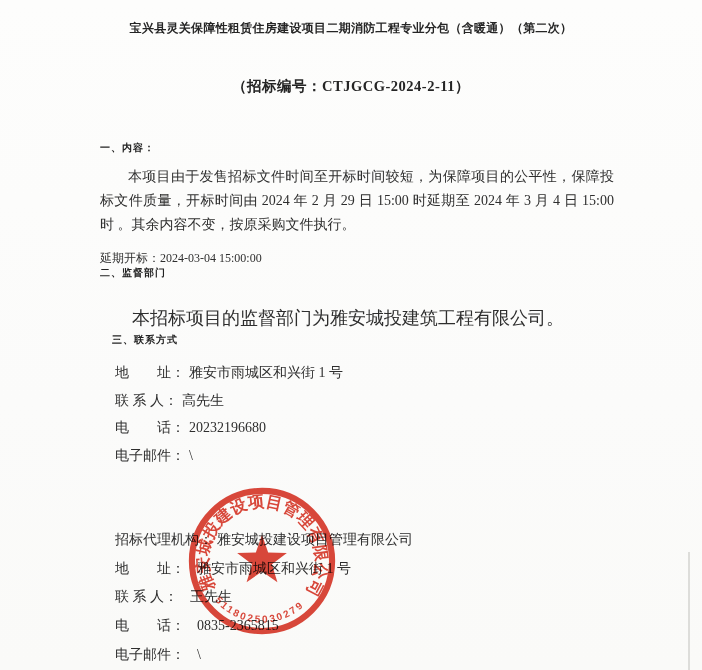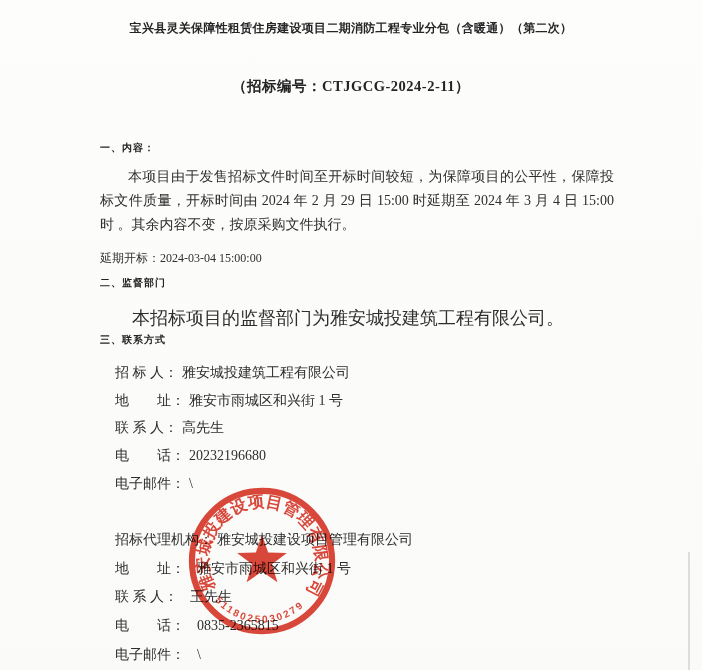--- a/index.html
+++ b/index.html
@@ -38,22 +38,22 @@
     letter-spacing: 0.5px;
     color: #252525;
   }
   .heading {
     font-size: 10px;
     font-weight: bold;
     color: #222222;
     letter-spacing: 1px;
   }
   .h1 { top: 141px; left: 100px; }
-  .h2 { top: 276px; left: 100px; }
-  .h3 { top: 333px; left: 100px; }
+  .h2 { top: 266px; left: 100px; }
+  .h3 { top: 333px; left: 112px; }
 
   .para1 {
     top: 165px; left: 100px; width: 514px;
     font-size: 14px; line-height: 24px;
     text-align: justify;
     text-indent: 28px;
     color: #2e2e2e;
   }
   .postponed {
     top: 250px; left: 100px;
@@ -109,24 +109,20 @@
   <div class="abs para1">本项目由于发售招标文件时间至开标时间较短，为保障项目的公平性，保障投标文件质量，开标时间由 2024 年 2 月 29 日 15:00 时延期至 2024 年 3 月 4 日 15:00 时 。其余内容不变，按原采购文件执行。</div>
   <div class="abs postponed"><span>延期开标：</span><span>2024-03-04 15:00:00</span></div>
 
   <div class="abs heading h2">二、监督部门</div>
   <div class="abs para2">本招标项目的监督部门为雅安城投建筑工程有限公司。</div>
 
   <div class="abs heading h3">三、联系方式</div>
 
   <div class="abs contact-block block-tenderer">
     <div class="contact-row">
-      <span class="contact-label">招 标 人：</span>
-      <span class="contact-value">雅安城投建筑工程有限公司</span>
-    </div>
-    <div class="contact-row">
       <span class="contact-label">地　　址：</span>
       <span class="contact-value">雅安市雨城区和兴街 1 号</span>
     </div>
     <div class="contact-row">
       <span class="contact-label">联 系 人：</span>
       <span class="contact-value">高先生</span>
     </div>
     <div class="contact-row">
       <span class="contact-label">电　　话：</span>
       <span class="contact-value">20232196680</span>

